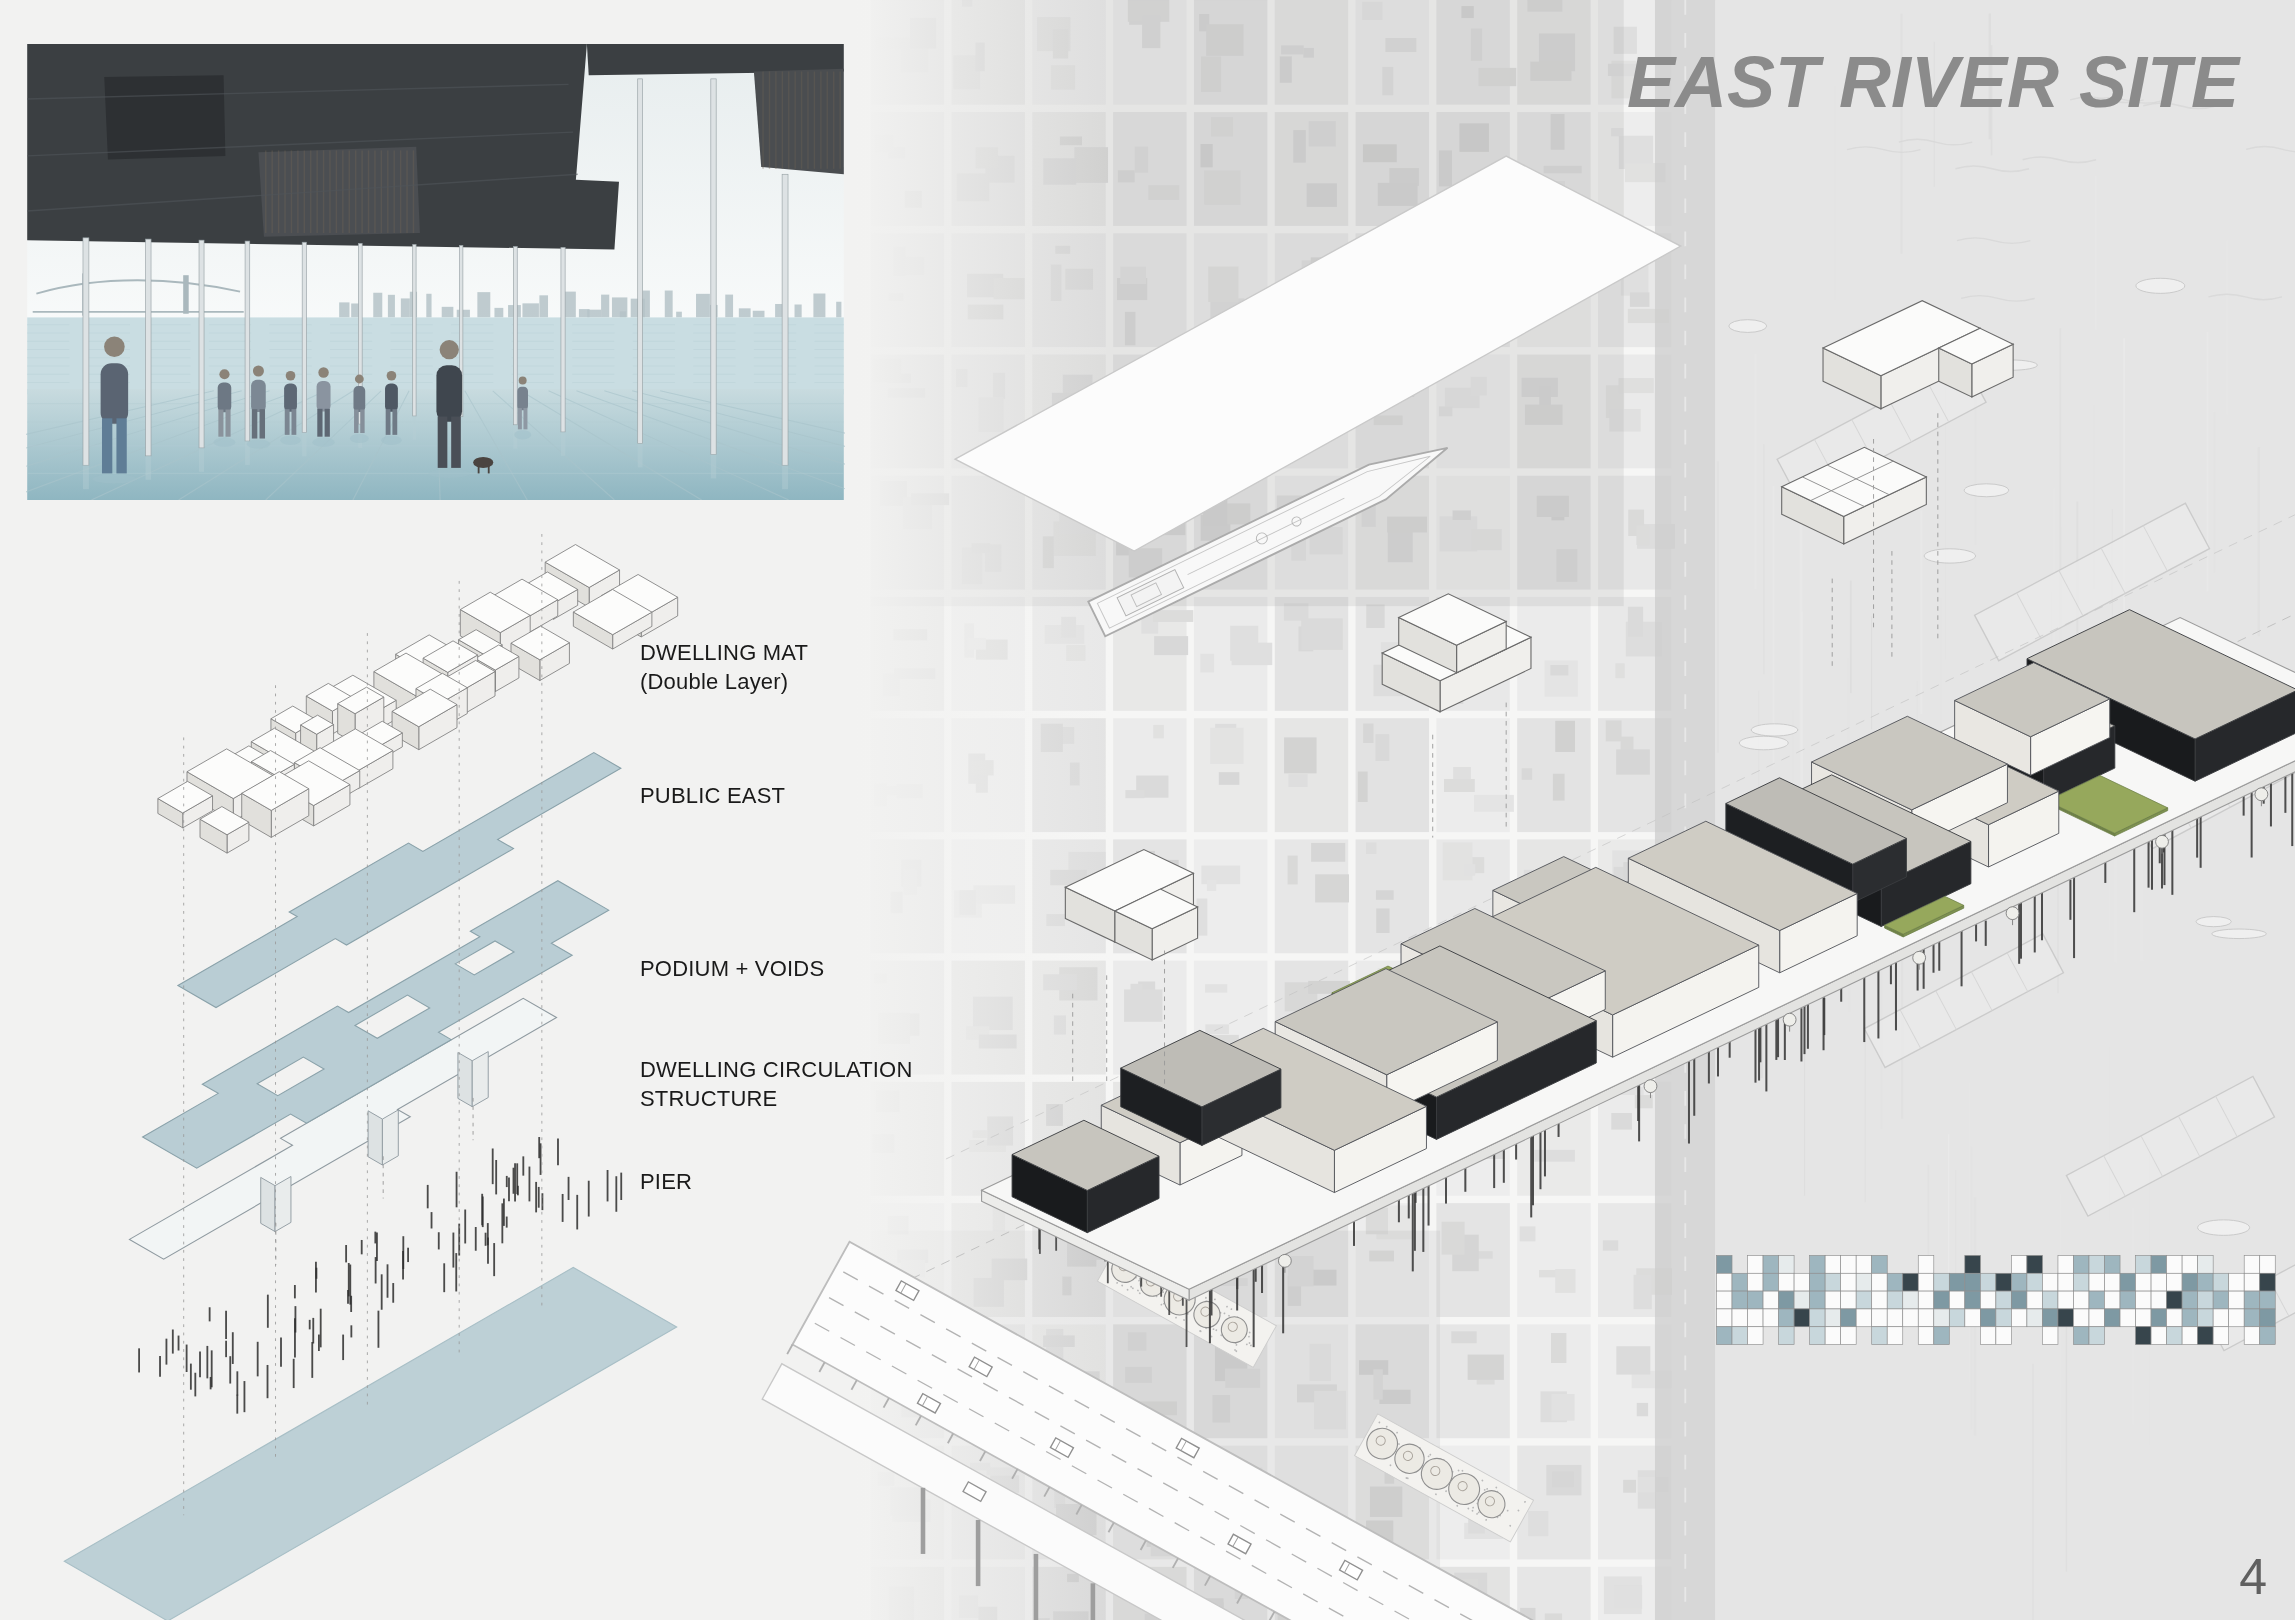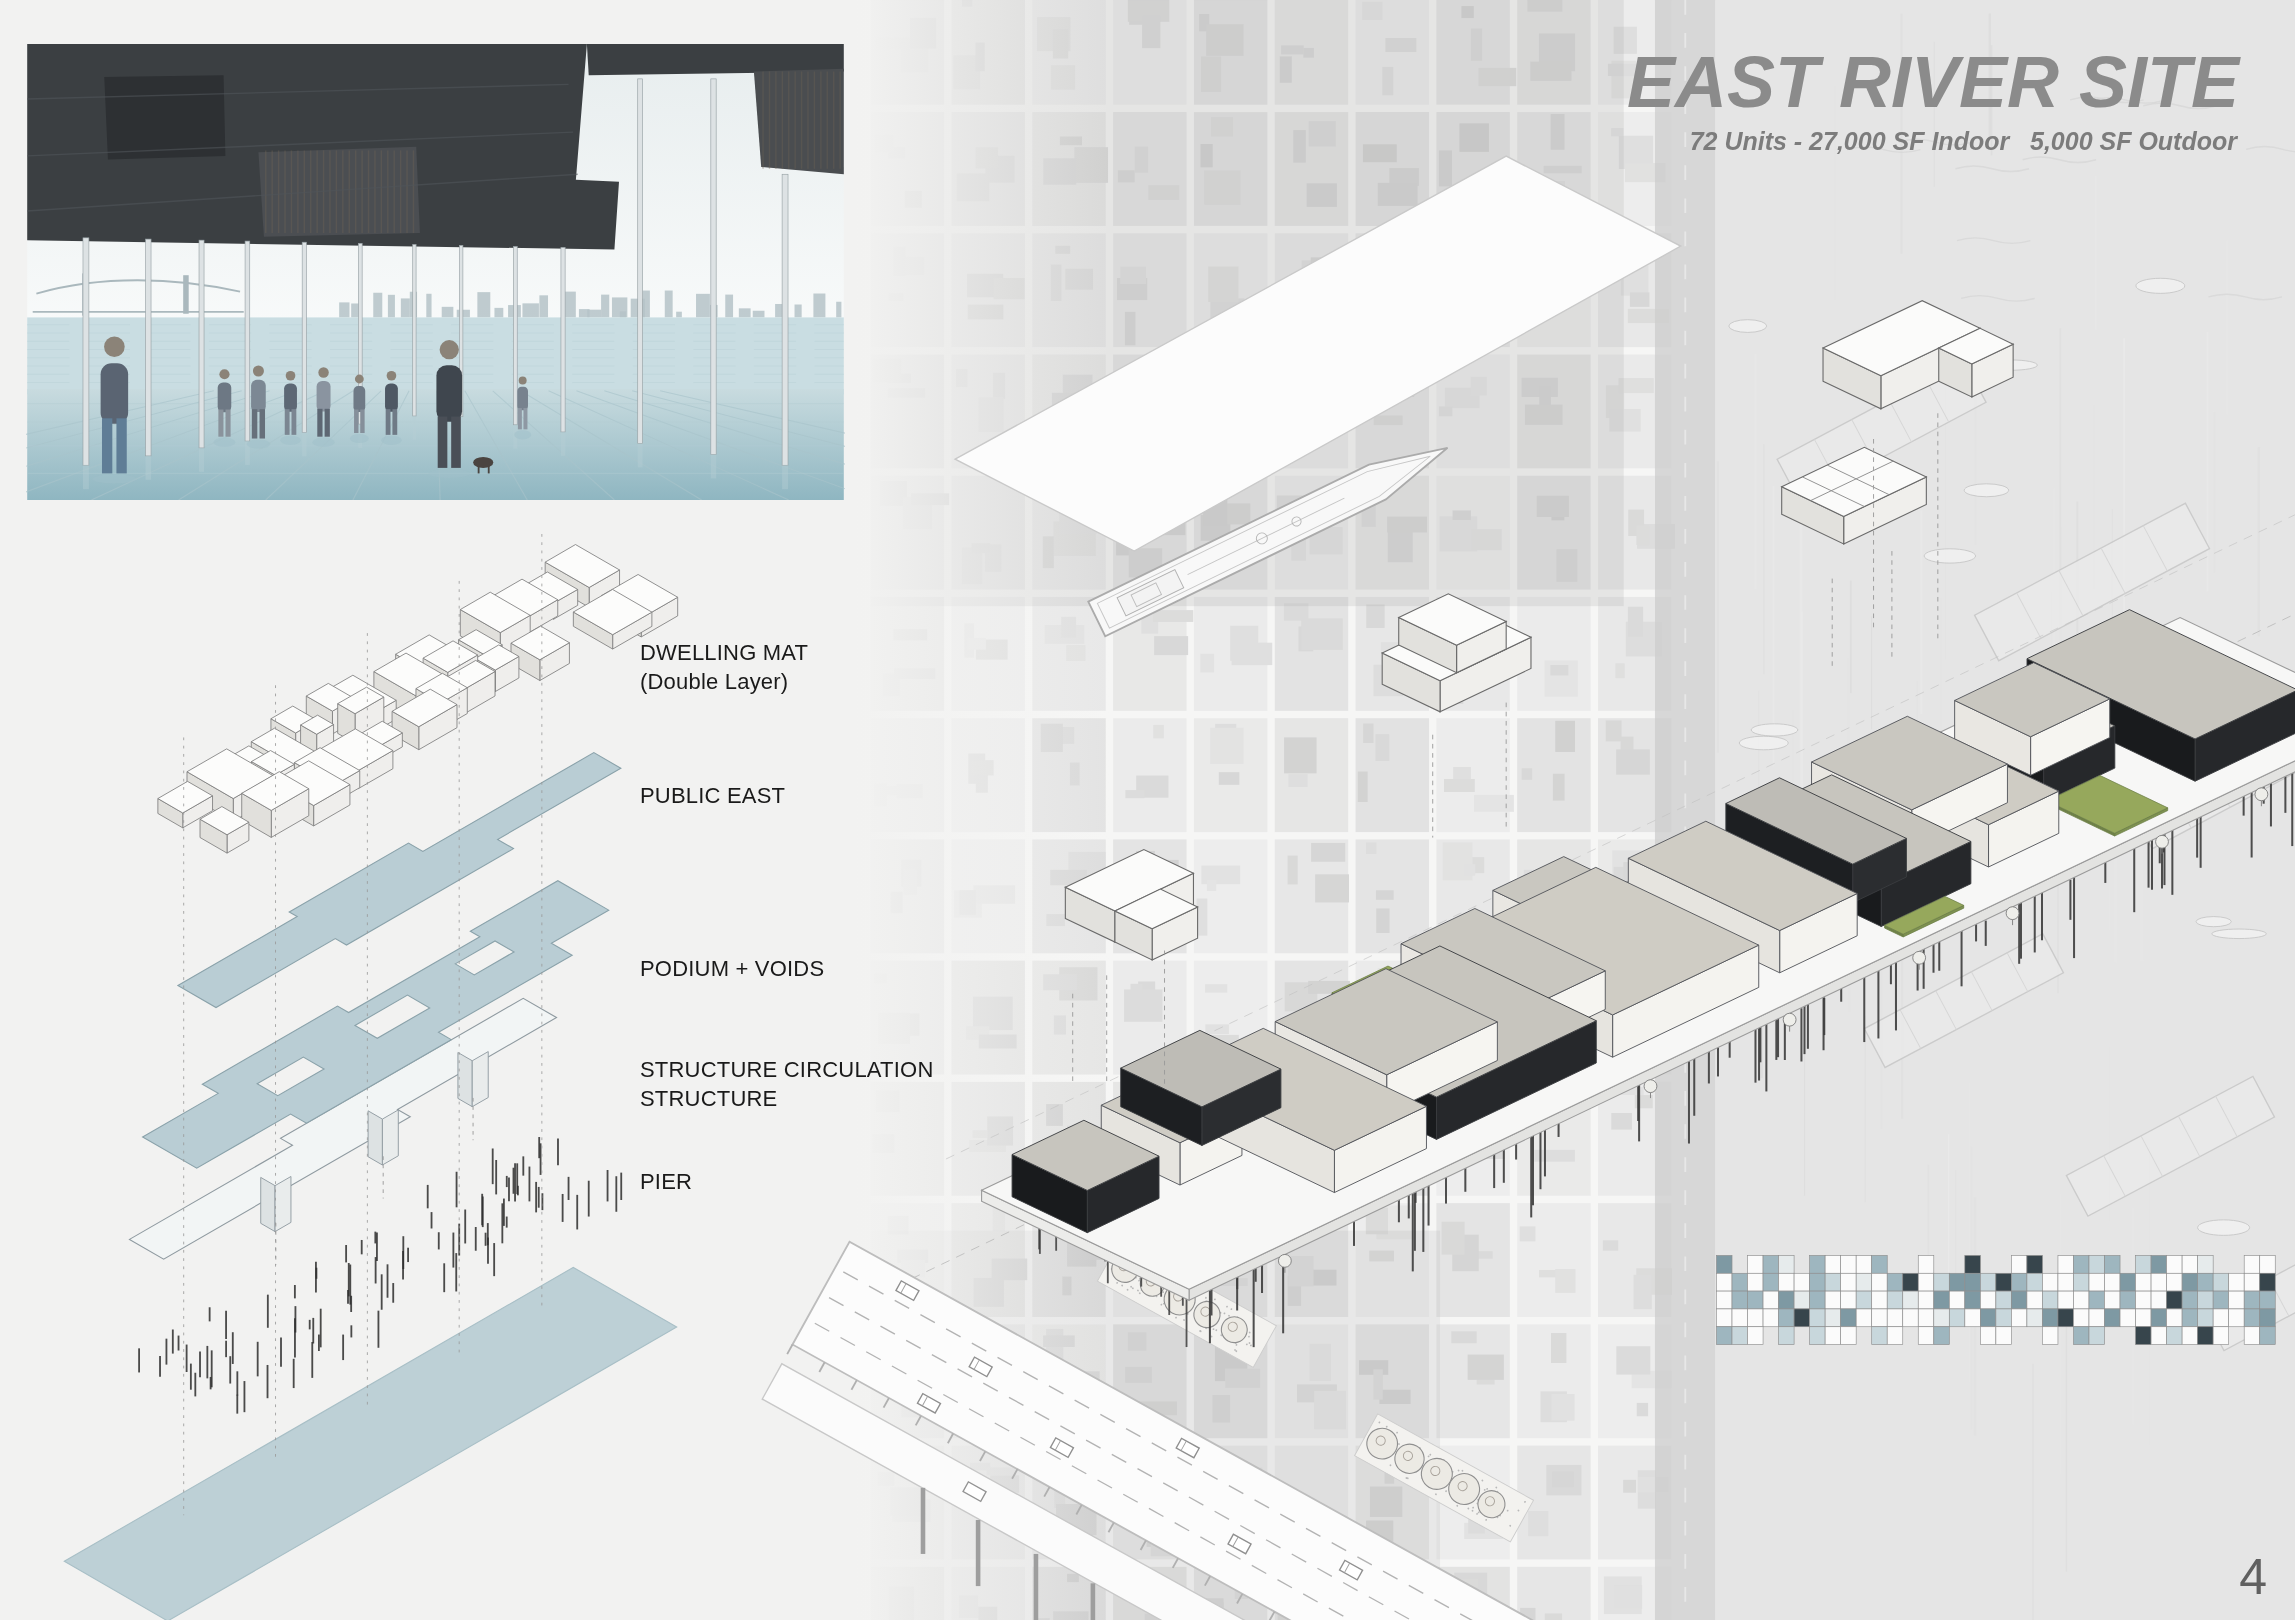--- a/index.html
+++ b/index.html
@@ -1823,34 +1823,33 @@
           <rect fill="#8e98a3" x="534.78" y="396.8" width="4.35" height="23.200000000000003"></rect>
           <rect fill="#8e98a3" x="540.87" y="396.8" width="4.35" height="23.200000000000003"></rect>
           <ellipse cx="497" cy="456" rx="11" ry="6" fill="#4a4440"></ellipse>
           <line stroke="#4a4440" stroke-width="2" x1="492" y1="460" x2="492" y2="468"></line>
           <line stroke="#4a4440" stroke-width="2" x1="503" y1="460" x2="503" y2="468"></line>
         </g>
     </svg>
   </div>
 
   <div class="board-title">EAST RIVER SITE</div>
-  <div class="board-subtitle">72 Units - 27,000 SF Indoor   5,000 SF Outdoor</div>
 
   <div class="diagram-label" style="top:639px">
     <span>DWELLING MAT</span><br>
     <span>(Double Layer)</span>
   </div>
   <div class="diagram-label" style="top:782px">
     <span>PUBLIC EAST</span>
   </div>
   <div class="diagram-label" style="top:955px">
     <span>PODIUM + VOIDS</span>
   </div>
   <div class="diagram-label" style="top:1056px">
-    <span>STRUCTURE CIRCULATION</span><br>
+    <span>DWELLING CIRCULATION</span><br>
     <span>STRUCTURE</span>
   </div>
   <div class="diagram-label" style="top:1168px">
     <span>PIER</span>
   </div>
 
   <div class="page-number">4</div>
 </div>
 
 

